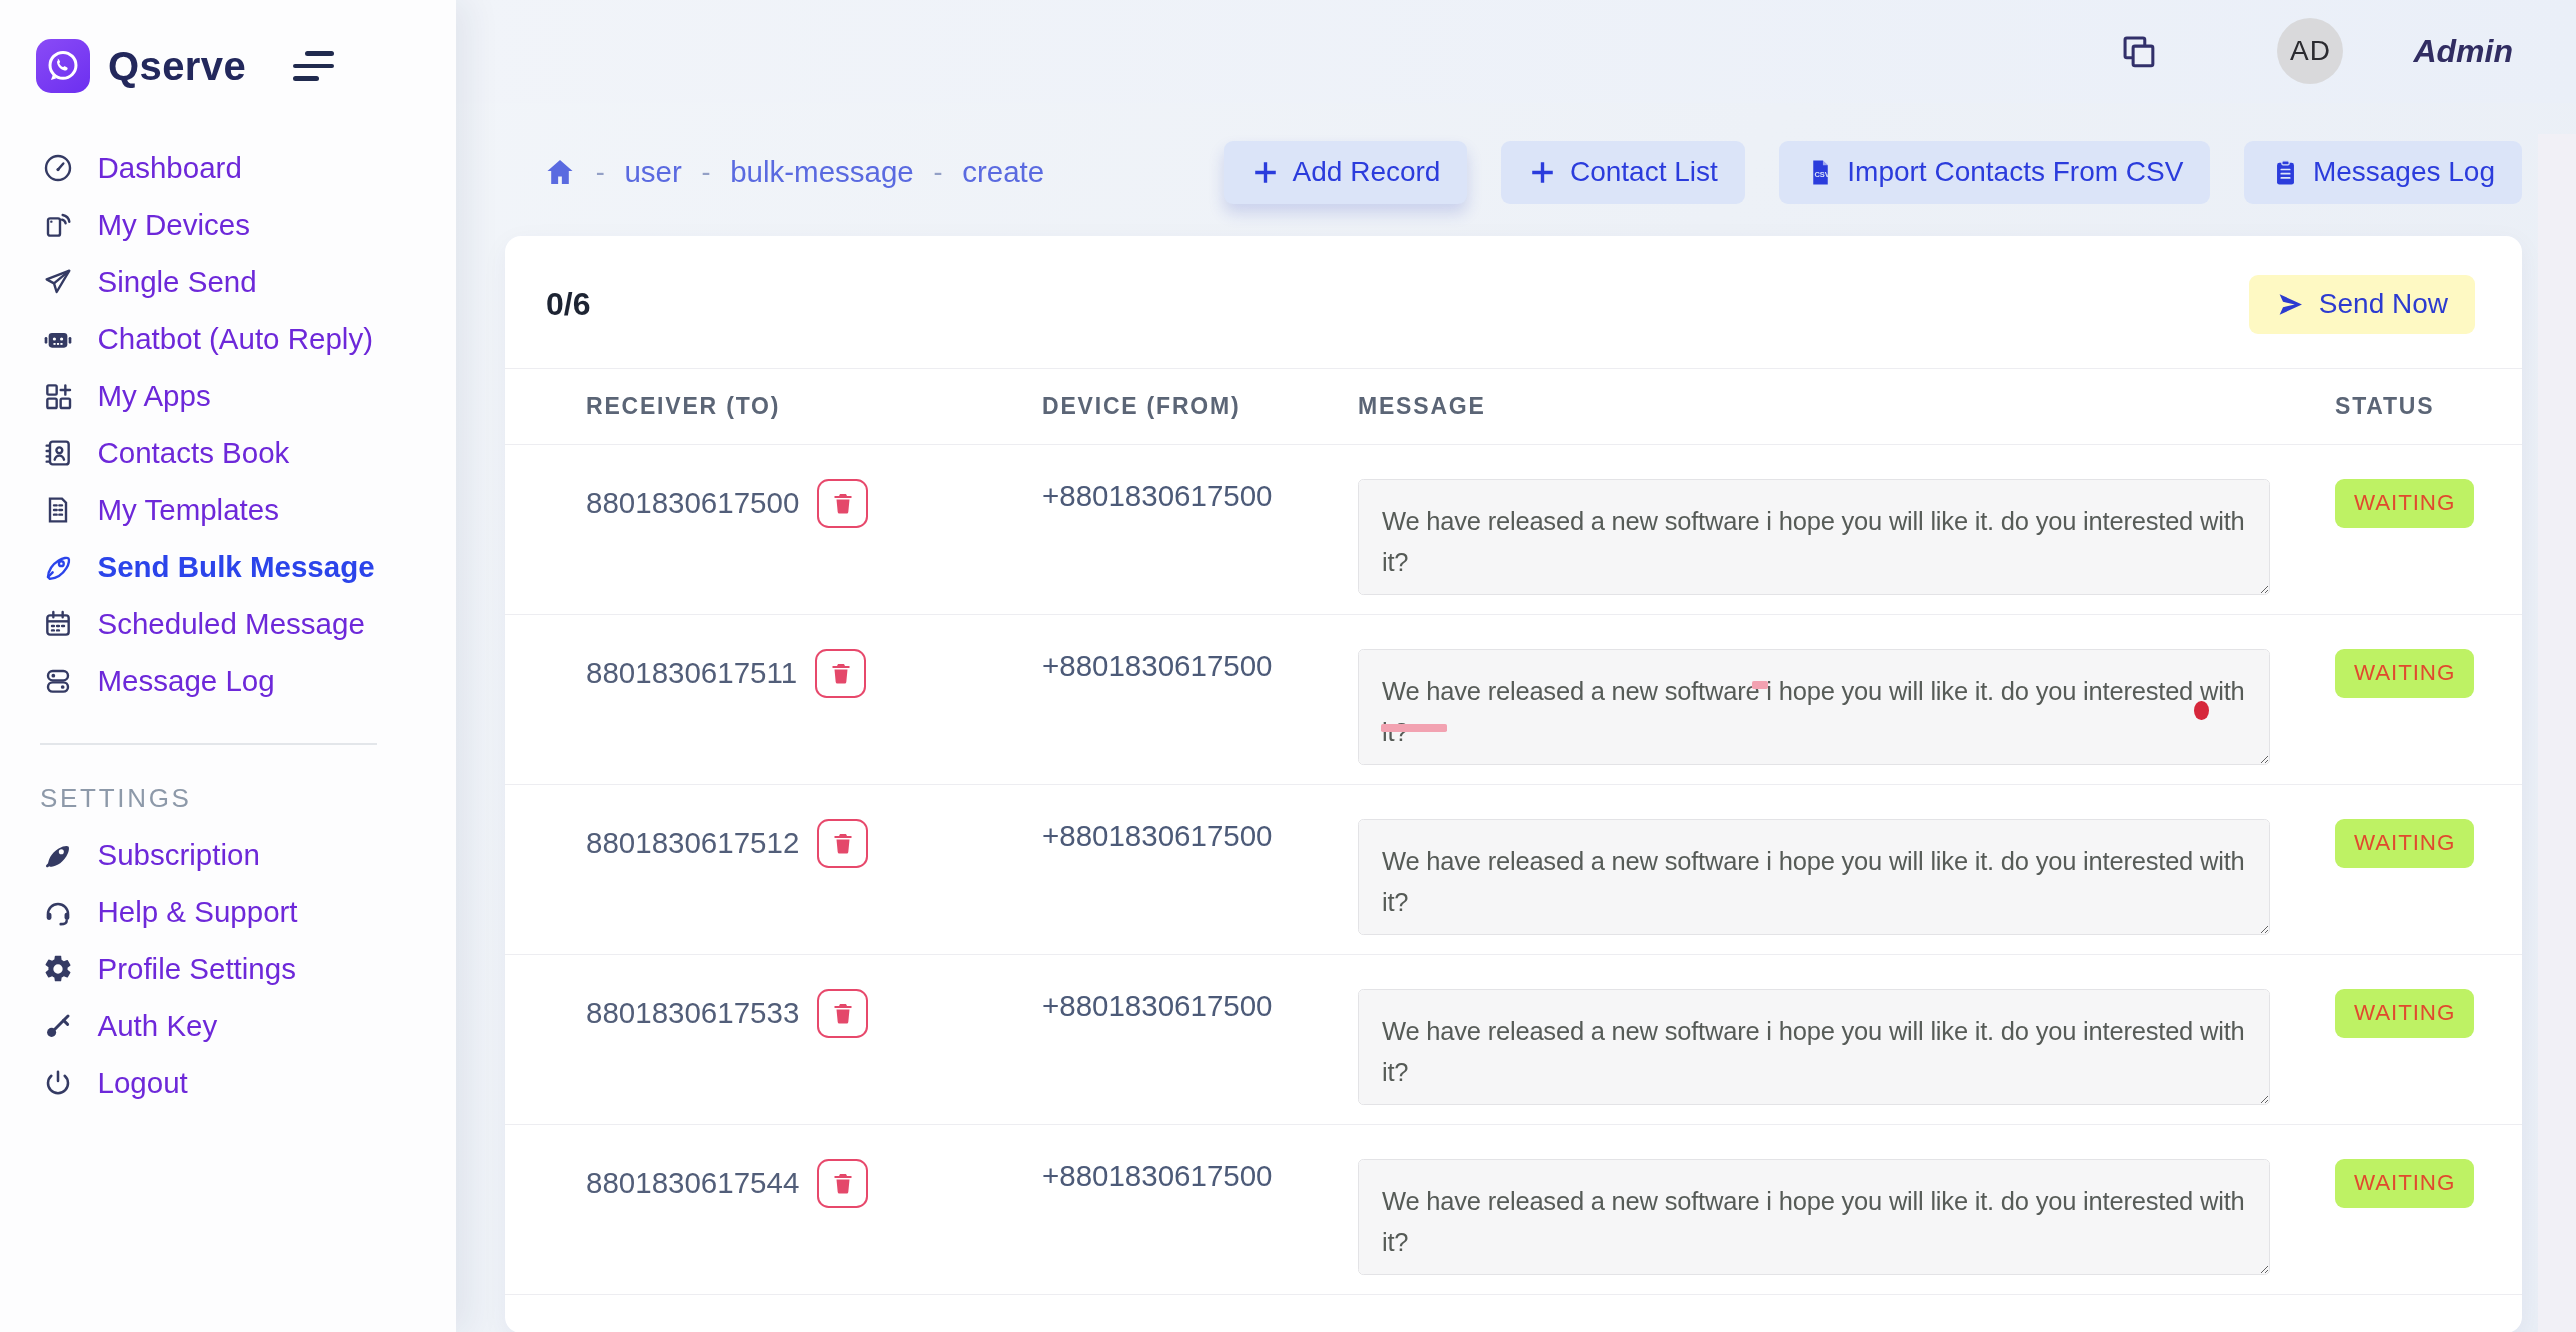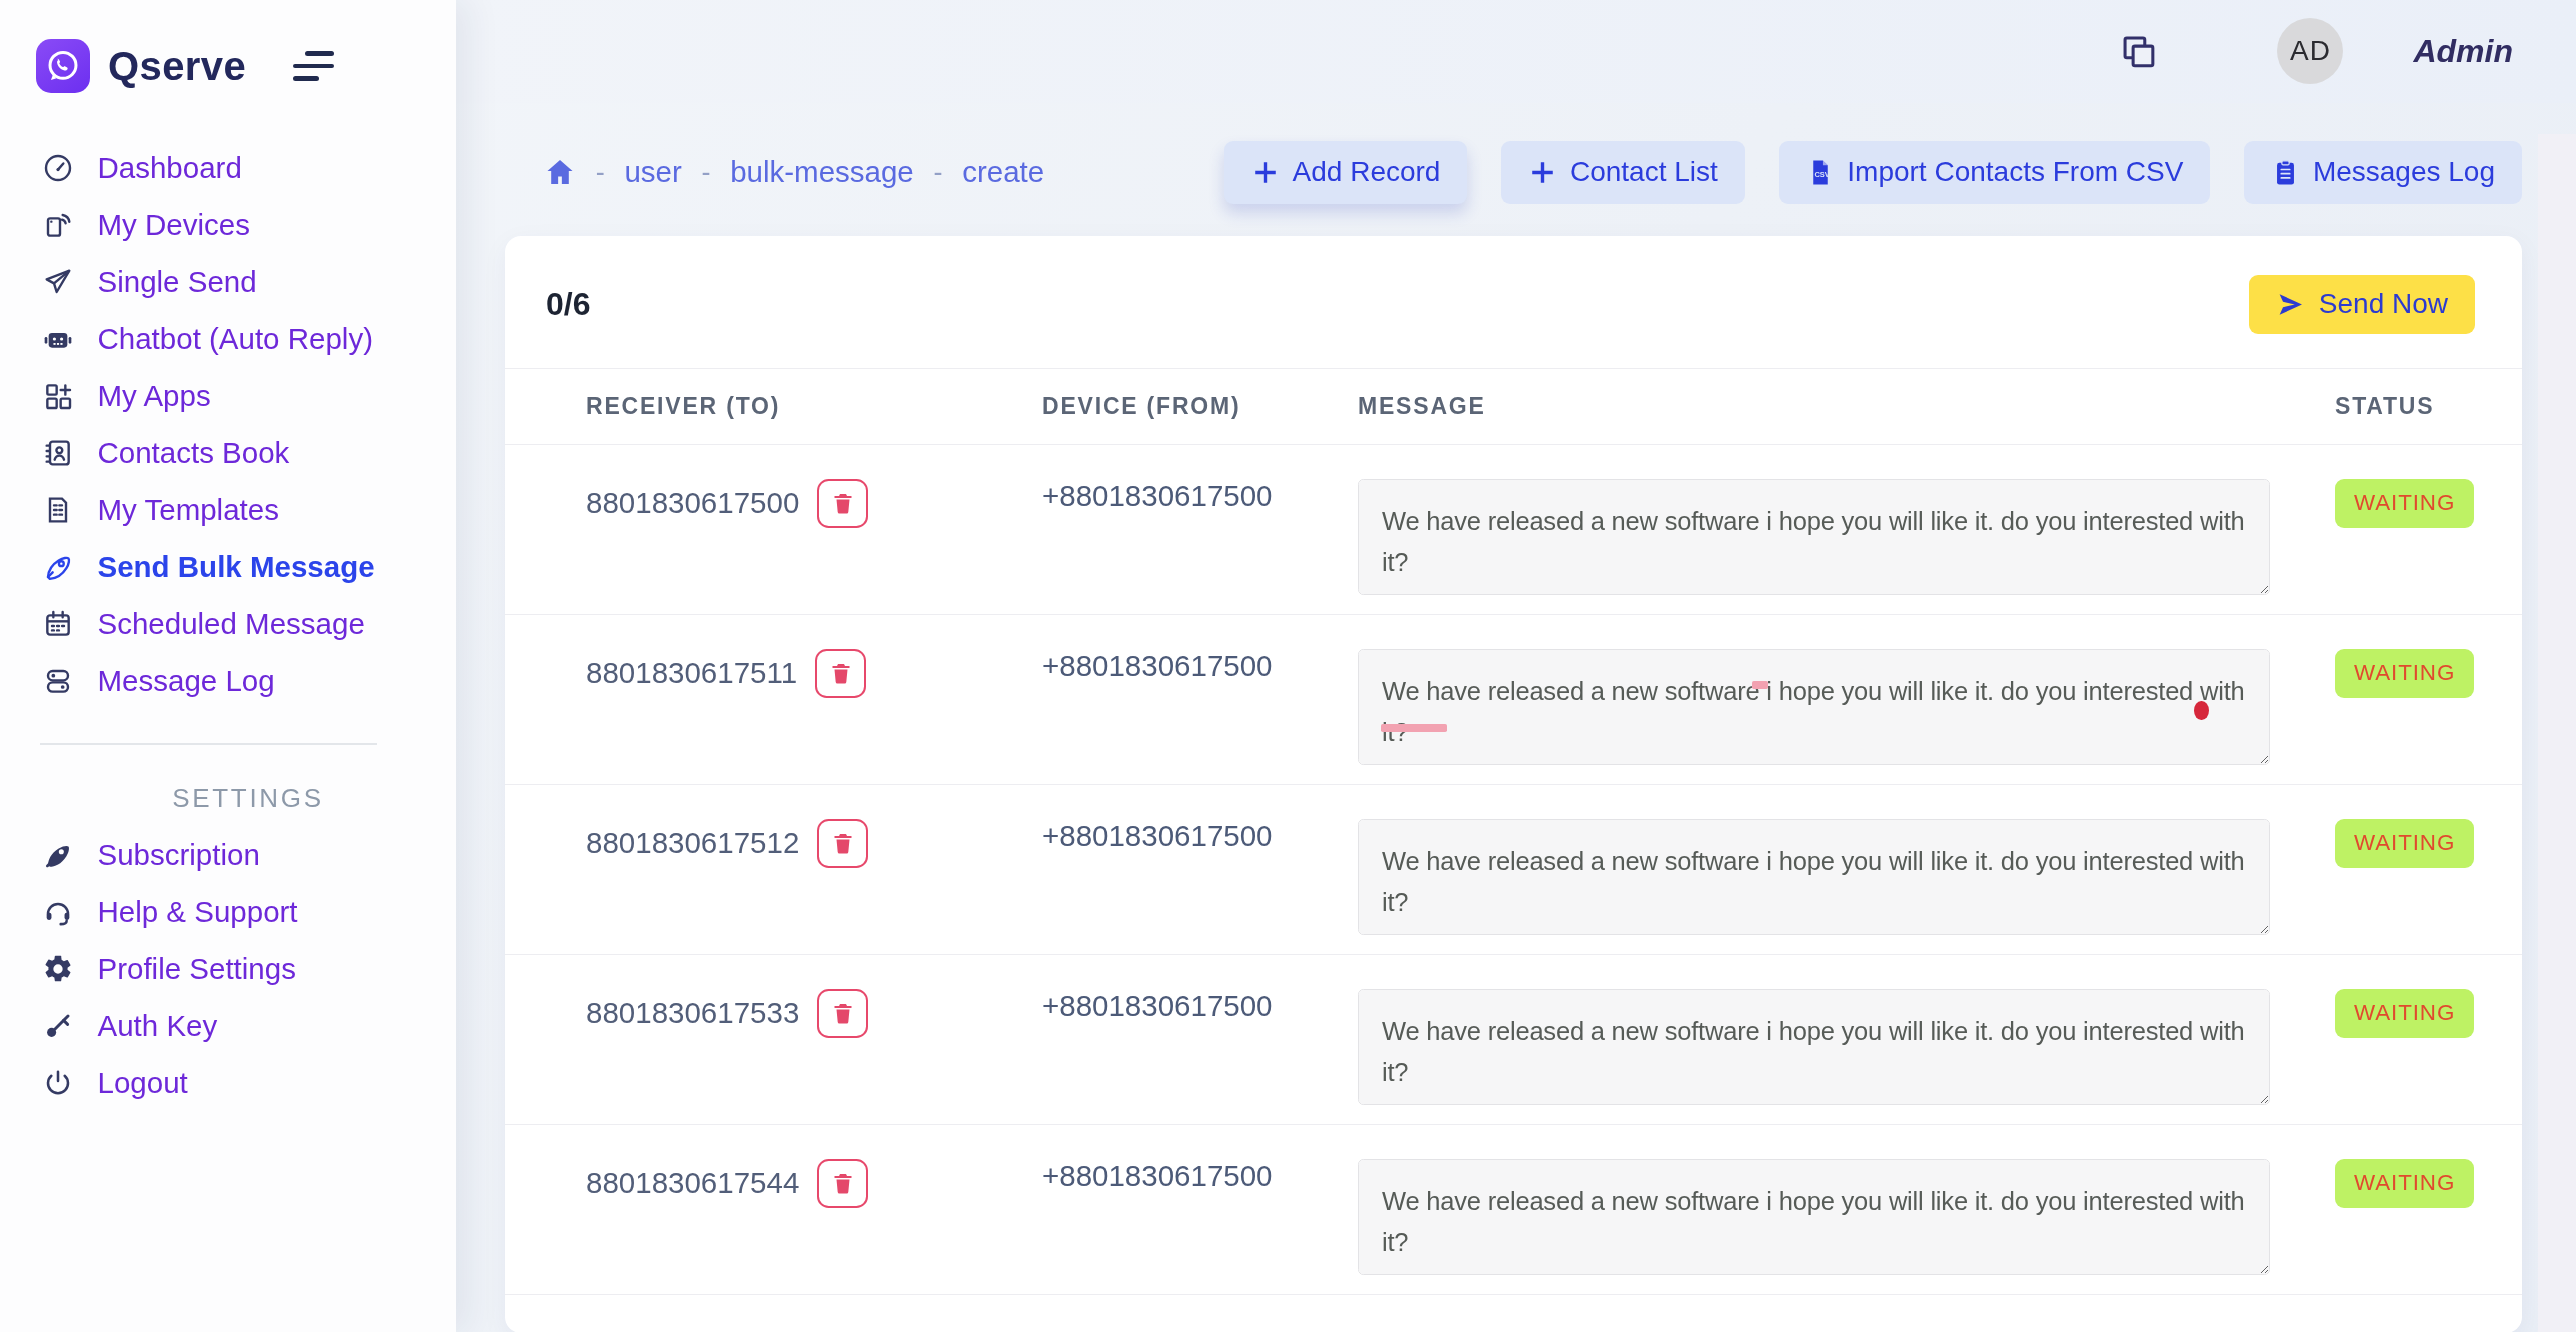--- a/index.html
+++ b/index.html
@@ -2,21 +2,21 @@
 <html style="font-size:14.3px"><head>
 <meta charset="utf-8">
 <style>
   * { margin:0; padding:0; box-sizing:border-box; }
   html,body { width:2576px; height:1333px; overflow:hidden; }
   body { font-family:"Liberation Sans", sans-serif; background:linear-gradient(120deg,#f3f6fa 0%,#edf1f7 55%,#e9eef6 100%); color:#3a3f66; }
 
   .app { display:flex; width:2576px; height:1333px; position:relative; }
 
   
-  .sidebar { width:456px; height:100%; background:#fdfdfe; box-shadow:12.5px 0 32px rgba(30,41,80,.07); flex:0 0 auto; padding:32px 0 12px 0; position:relative; z-index:2;text-align:center; }
+  .sidebar { width:456px; height:100%; background:#fdfdfe; box-shadow:12.5px 0 32px rgba(30,41,80,.07); flex:0 0 auto; padding:32px 0 12px 0; position:relative; z-index:2; }
   .brand-row { display:flex; align-items:center; padding:7.2px 0 7.2px 36px; }
   .brand-badge { width:54px; height:54px; border-radius:15px; background:linear-gradient(145deg,#8a4bf6,#6c2ff0); display:flex; align-items:center; justify-content:center; flex:0 0 auto; }
   .brand-badge svg { width:38px; height:38px; }
   .brand-name { font-size:40px; font-weight:700; color:#23285c; margin-left:18px; letter-spacing:0.4px; }
   .menu-toggle { margin-left:47px; width:41px; display:flex; flex-direction:column; gap:8px; cursor:pointer; }
   .menu-toggle i { display:block; height:4.5px; border-radius:2.7px; background:#202a4e; }
   .menu-toggle i:nth-child(1){ width:29.5px; margin-left:auto; }
   .menu-toggle i:nth-child(2){ width:41px; }
   .menu-toggle i:nth-child(3){ width:26px; }
 
@@ -47,21 +47,21 @@
 
   .actions { display:flex; gap:34px; }
   .act-btn { display:flex; align-items:center; gap:12.5px; background:#dbe4f8; color:#2b3cdc; border:none; border-radius:9px; padding:0 27px; height:63px; font-size:28px; font-weight:500; font-family:inherit; cursor:pointer; }
   .act-btn.first { box-shadow:0 9px 16px rgba(40,60,190,.18); }
   .act-btn svg { width:29px; height:29px; flex:0 0 auto; }
 
   
   .card { margin:32px 54px 0 49px; width:2017px; background:#ffffff; border-radius:16px; box-shadow:0 7.2px 27px rgba(35,48,90,.05); height:1431px; }
   .card-head { display:flex; align-items:center; justify-content:space-between; padding:39px 47px 34px 41px; }
   .counter { font-size:32px; font-weight:700; color:#1d2433; }
-  .send-now { display:flex; align-items:center; gap:14.3px; background:#fde047; color:#2c3bd0; border:none; border-radius:9px; height:59px; padding:0 27px; font-size:28px; font-weight:500; font-family:inherit; cursor:pointer;text-align:center; }
+  .send-now { display:flex; align-items:center; gap:14.3px; background:#fef9c3; color:#2c3bd0; border:none; border-radius:9px; height:59px; padding:0 27px; font-size:28px; font-weight:500; font-family:inherit; cursor:pointer;text-align:center; }
   .send-now svg { width:29px; height:29px; }
 
   .grid { display:grid; grid-template-columns:456px 316px 977px 1fr; padding-left:81px; }
   .thead { border-top:1.8px solid #ededf1; border-bottom:1.8px solid #ededf1; height:77px; align-items:center; }
   .th { font-size:23px; letter-spacing:1.8px; color:#5b6576; font-weight:600; }
   .trow { border-bottom:1.8px solid #ededf1; min-height:170px; align-items:start; }
   .trow > div { padding-top:34px; }
   .receiver-cell { display:flex; align-items:center; gap:18px; }
   .phone { font-size:29.5px; color:#525e79; }
   .del-btn { width:51px; height:49px; border-radius:11.6px; border:2.7px solid #e7486b; background:#fff; color:#e4486a; display:flex; align-items:center; justify-content:center; cursor:pointer; flex:0 0 auto; }

